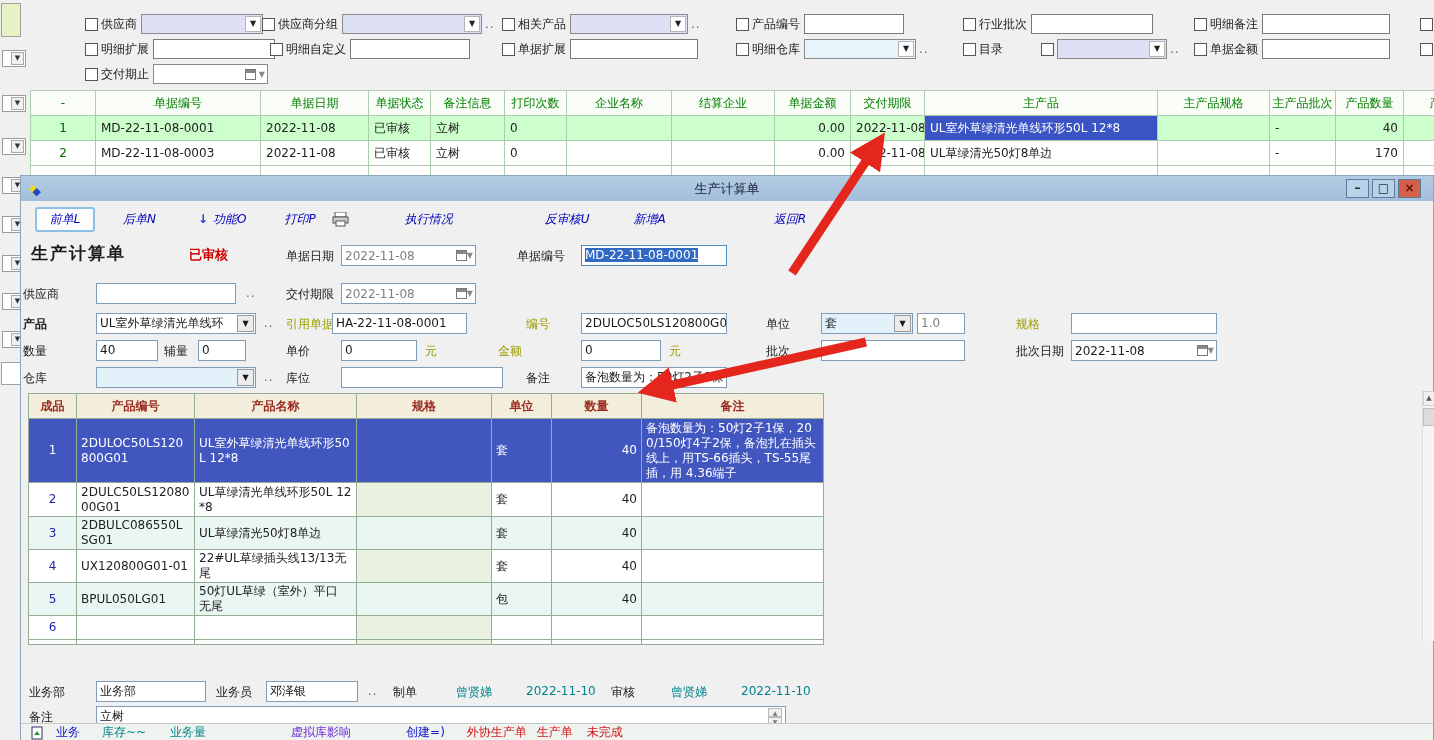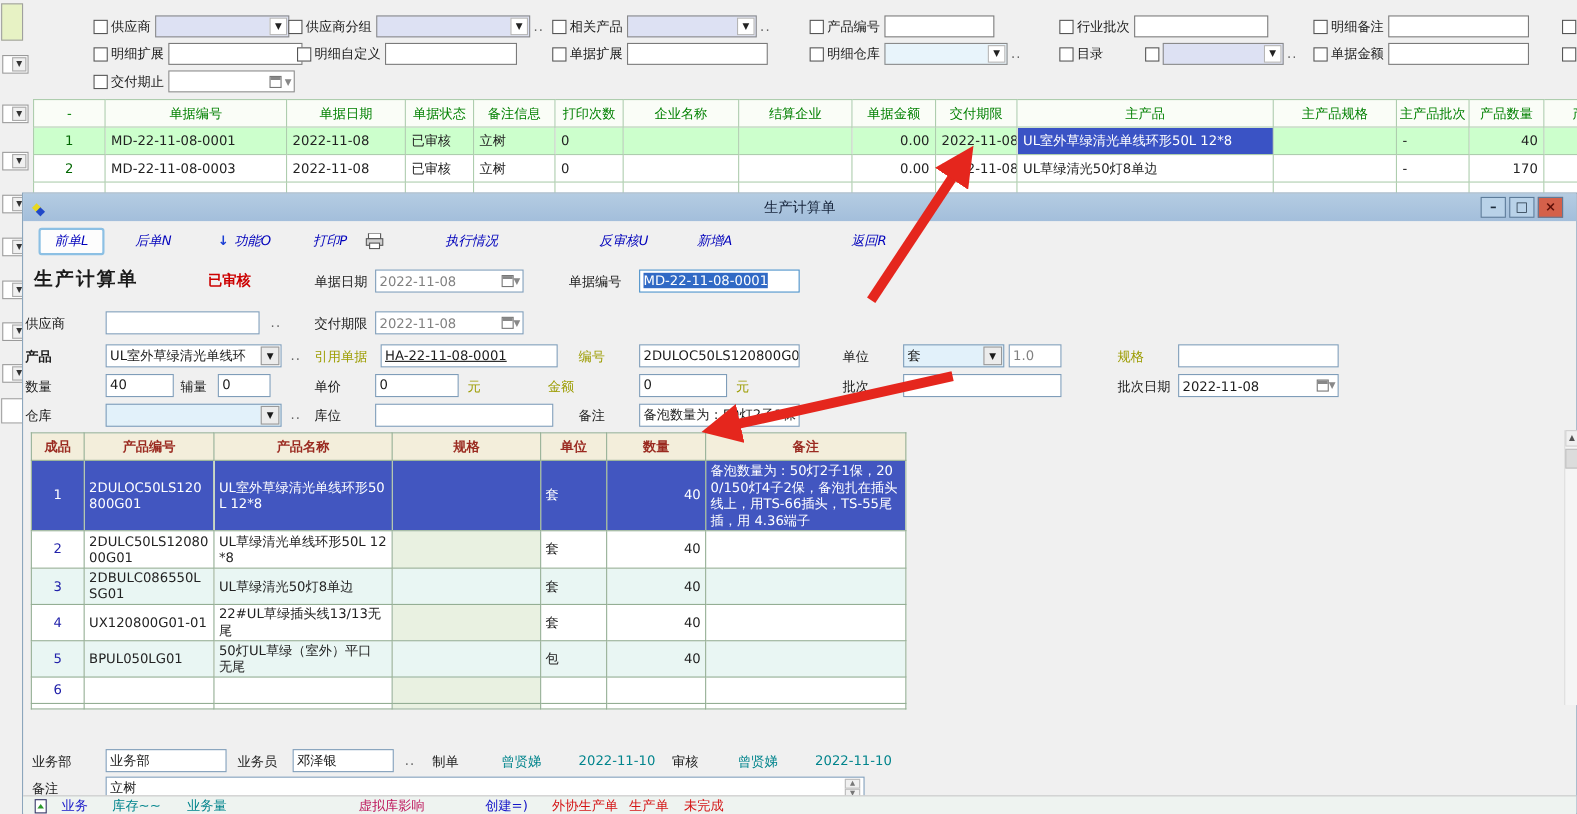--- a/index.html
+++ b/index.html
@@ -363,21 +363,21 @@
       <span class="dar">▼</span>
     </span>
 
   <span class="fl" style="left:2px;top:140px;font-weight:bold;">产品</span>
   <span class="fcombo" style="left:75px;top:137px;width:160px;">
       <span class="txt">UL室外草绿清光单线环</span>
       <span class="btn">▼</span>
     </span>
   <span class="fl more" style="left:240px;top:140px;">..</span>
   <span class="fl olive" style="left:265px;top:140px;">引用单据</span>
-  <span class="fin" style="left:325px;top:137px;width:161px;text-decoration:underline;"><span>HA-22-11-08-0001</span></span>
+  <span class="fin" style="left:311px;top:137px;width:135px;"><span>HA-22-11-08-0001</span></span>
   <span class="fl olive" style="left:505px;top:140px;">编号</span>
   <span class="fin" style="left:560px;top:137px;width:146px;"><span>2DULOC50LS120800G01</span></span>
   <span class="fl" style="left:745px;top:140px;">单位</span>
   <span class="fcombo blue" style="left:800px;top:137px;width:92px;">
       <span class="txt">套</span>
       <span class="btn">▼</span>
     </span>
   <span class="fin gray" style="left:896px;top:137px;width:48px;"><span>1.0</span></span>
   <span class="fl olive" style="left:995px;top:140px;">规格</span>
   <span class="fin" style="left:1050px;top:137px;width:146px;"><span></span></span>
@@ -529,21 +529,21 @@
   <div id="statusbar">
     <span style="margin-left:10px;display:inline-flex;">
       <svg width="13" height="14" viewBox="0 0 13 14">
           <rect x="1" y="1" width="10" height="12" fill="#fff" stroke="#336"></rect>
           <path d="M3 9 L9 9 L6 5 Z" fill="#2a9a2a"></path>
         </svg>
     </span>
   <span style="color: rgb(20, 20, 200); margin-left: 12px;">业务</span>
       <span style="color: rgb(0, 132, 140); margin-left: 22px;">库存~~</span>
       <span style="color: rgb(0, 132, 140); margin-left: 24px;">业务量</span>
-      <span style="color: #be185d; margin-left: 120px;">虚拟库影响</span>
+      <span style="color: #6d28d9; margin-left: 85px;">虚拟库影响</span>
       <span style="color: rgb(20, 20, 200); margin-left: 55px;">创建=)</span>
       <span style="color: rgb(212, 20, 20); margin-left: 22px;">外协生产单</span>
       <span style="color: rgb(212, 20, 20); margin-left: 10px;">生产单</span>
       <span style="color: rgb(212, 20, 20); margin-left: 14px;">未完成</span>
     </div>
 </div>
 
 <svg id="arrows" width="1434" height="740">
   <defs>
     <marker id="ah" markerWidth="4" markerHeight="4" refX="2.6" refY="2" orient="auto">

